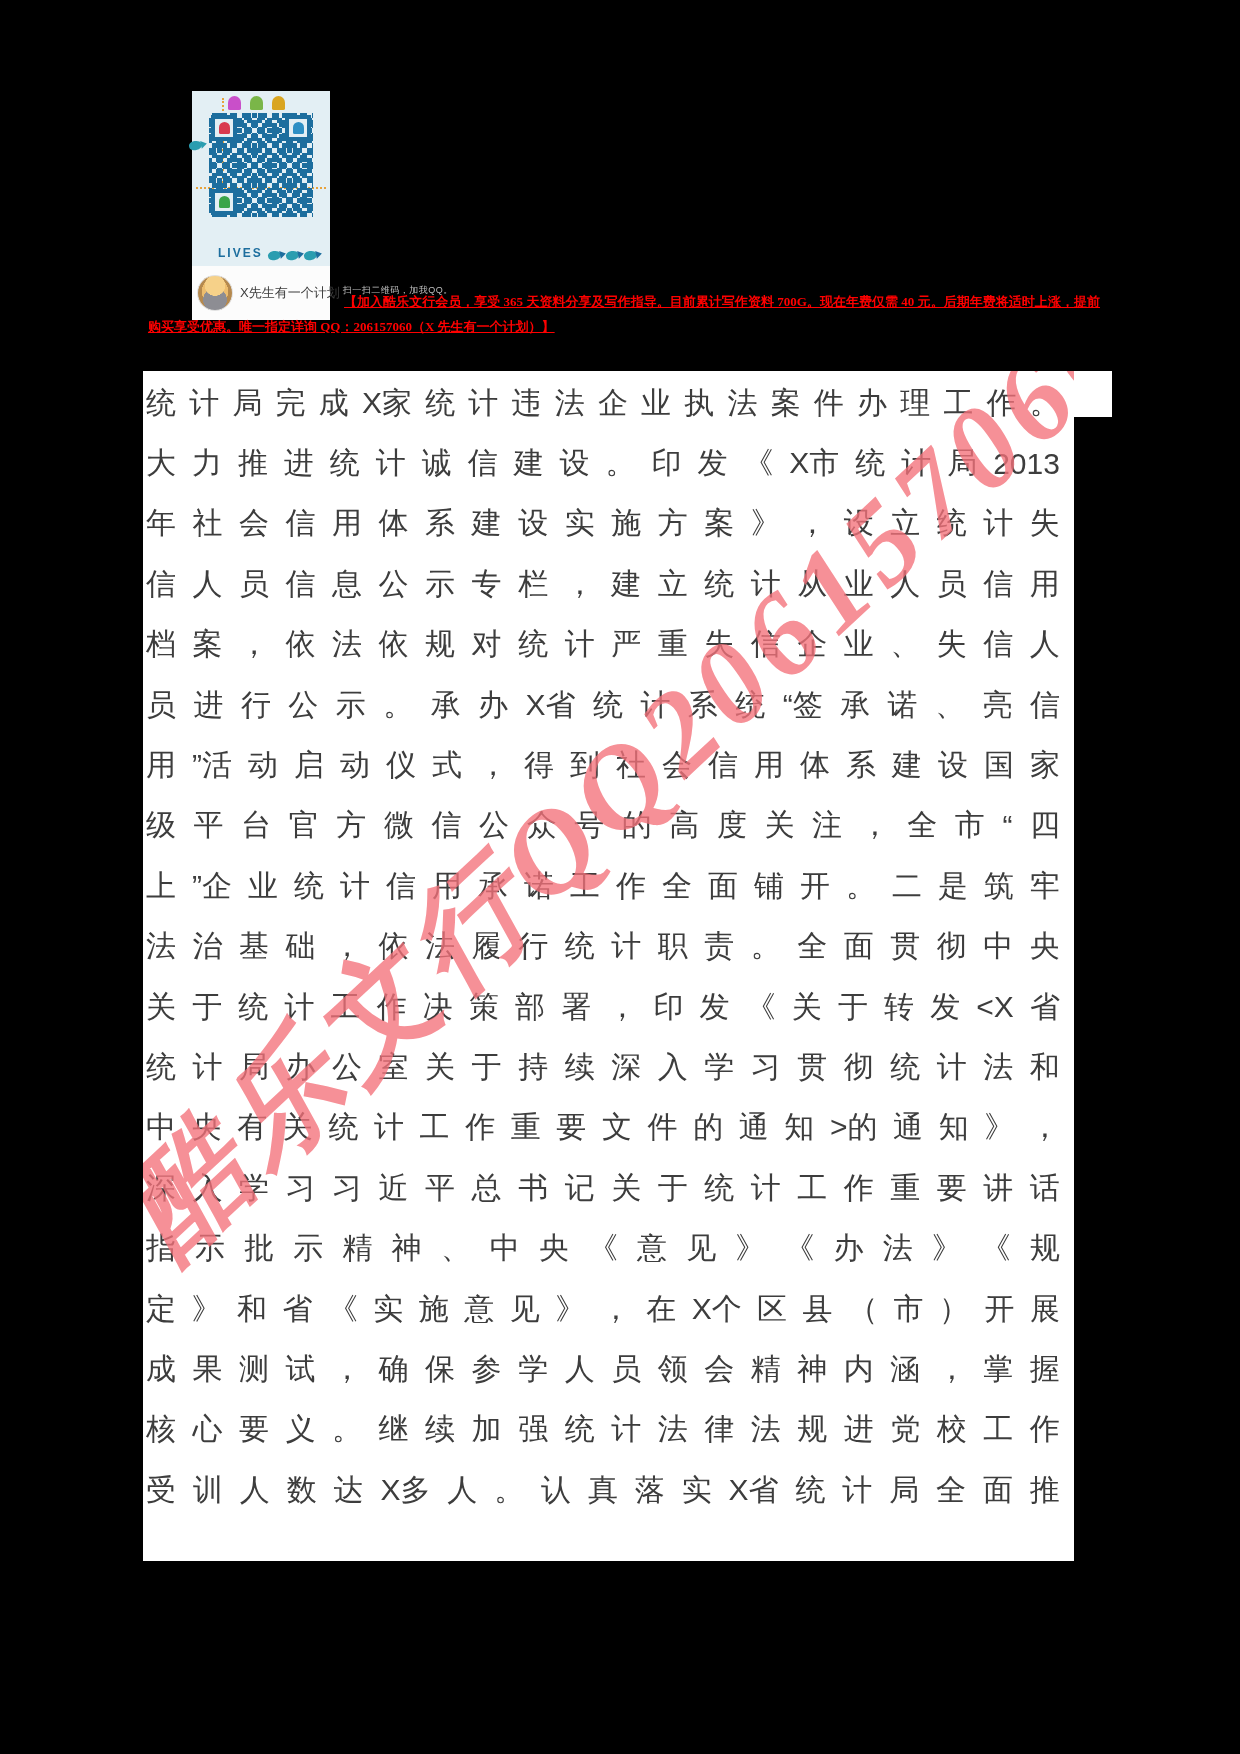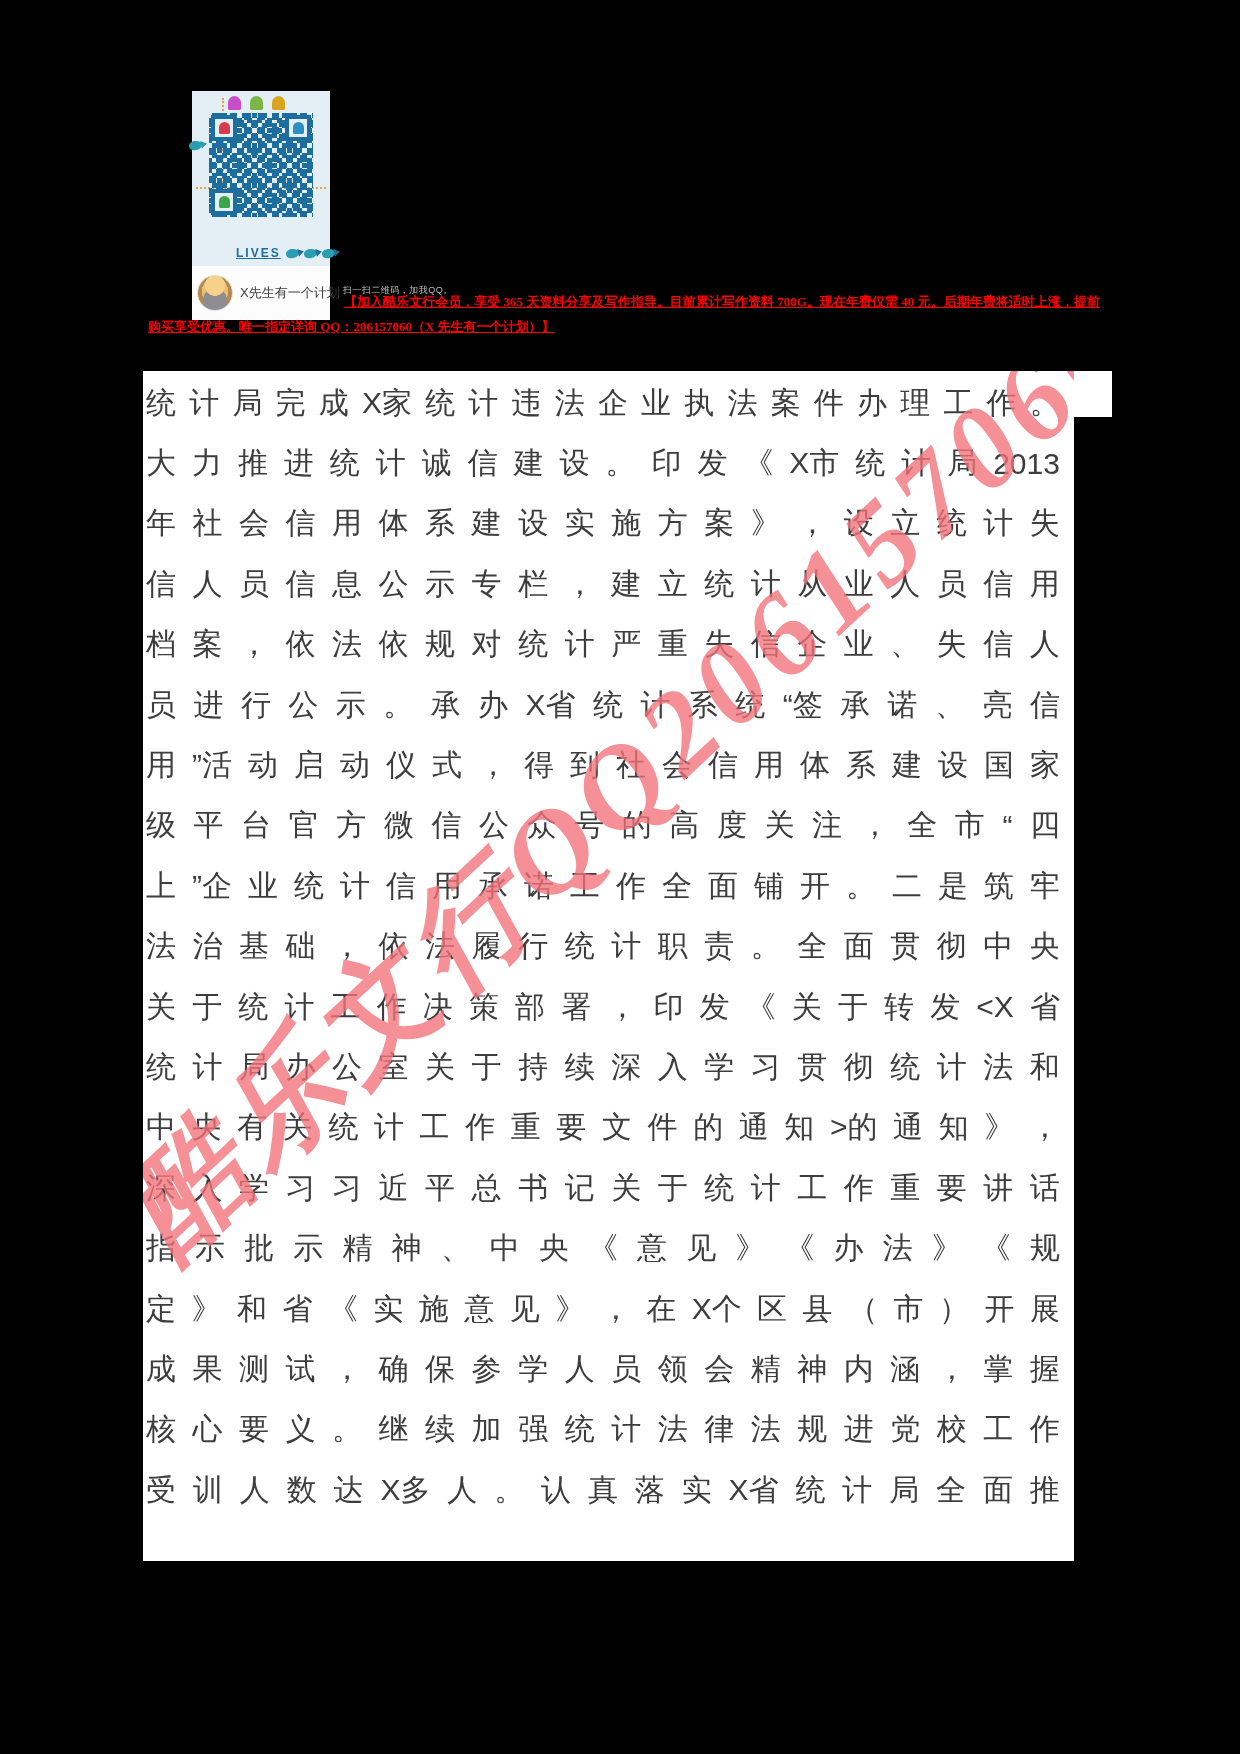--- a/index.html
+++ b/index.html
@@ -41,22 +41,22 @@
     position:relative;transform:rotate(-12deg);
   }
   .fish::after{
     content:"";position:absolute;right:-5px;top:1px;
     border-left:6px solid inherit;
     border-left:6px solid;border-top:4px solid transparent;border-bottom:4px solid transparent;
     border-left-color:inherit;
   }
   .fish-left{position:absolute;left:-3px;top:50px;}
   .lives-row{
-    position:absolute;left:44px;bottom:6px;display:flex;align-items:center;gap:5px;
-    color:#1d6e9e;font-size:12px;letter-spacing:2px;font-weight:bold;text-decoration:underline;
+    position:absolute;left:26px;bottom:6px;display:flex;align-items:flex-end;gap:5px;
+    color:#1d6e9e;font-size:12px;letter-spacing:2px;font-weight:bold;
   }
   
   .account-card{
     position:absolute;left:192px;top:266px;width:138px;height:54px;
     background:#fcfcfc;display:flex;align-items:center;gap:7px;
     padding:0 5px;box-sizing:border-box;
   }
   .avatar{
     width:36px;height:36px;border-radius:50%;flex:0 0 auto;
     background:

